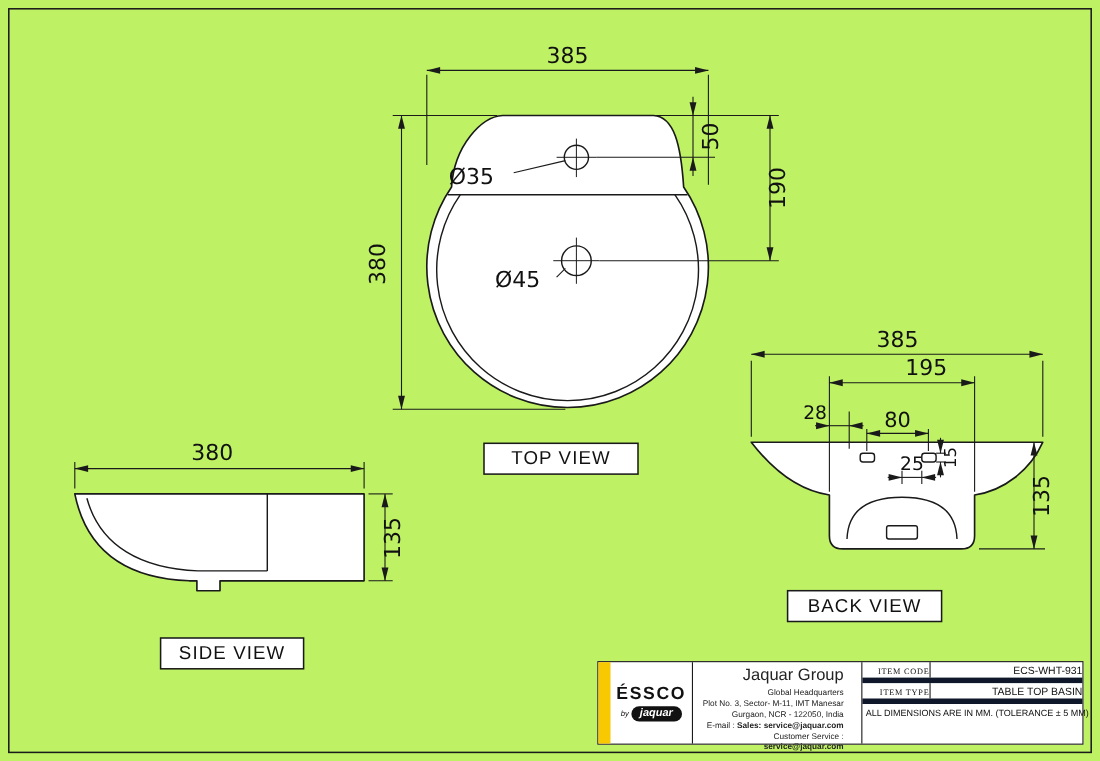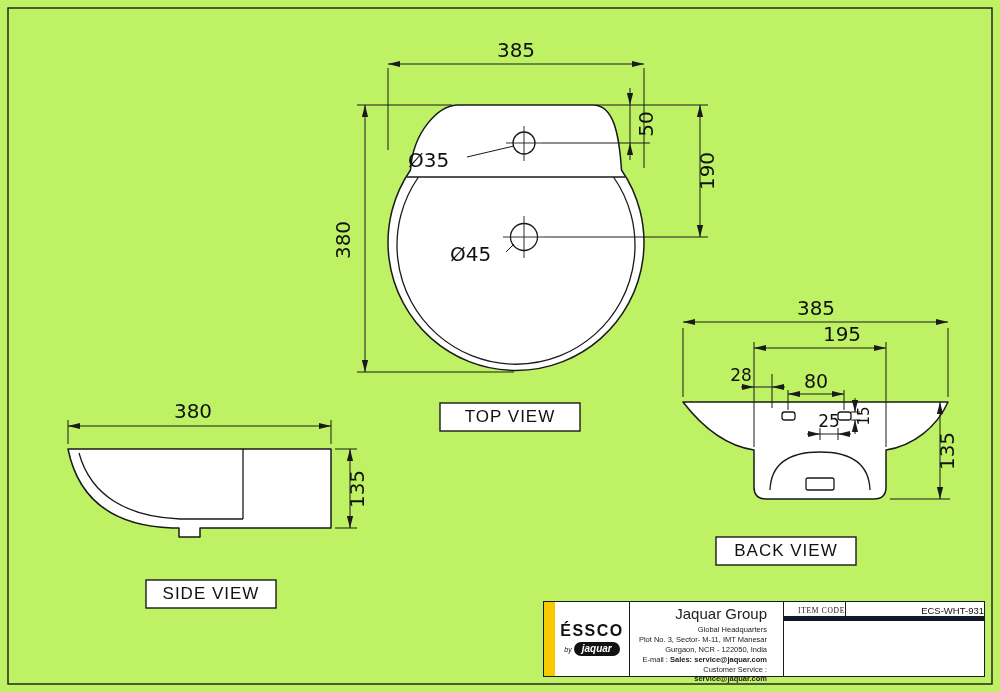--- a/index.html
+++ b/index.html
@@ -194,16 +194,21 @@
     <div class="co-line">Gurgaon, NCR - 122050, India</div>
     <div class="co-line"><span>E-mail :</span> <span class="co-b">Sales:</span> <span class="co-b">service@jaquar.com</span></div>
     <div class="co-line"><span>Customer Service :</span> <span class="co-b">service@jaquar.com</span></div>
   </div>
 
   <div class="tb-items">
     <div class="ti-row">
       <div class="ti-label">ITEM CODE</div>
       <div class="ti-value">ECS-WHT-931</div>
     </div>
+    <div class="ti-row">
+      <div class="ti-label">ITEM TYPE</div>
+      <div class="ti-value">TABLE TOP BASIN</div>
+    </div>
+    <div class="ti-note">ALL DIMENSIONS ARE IN MM. (TOLERANCE ± 5 MM)</div>
   </div>
 </div>
 
 </div>
 
 </body></html>

